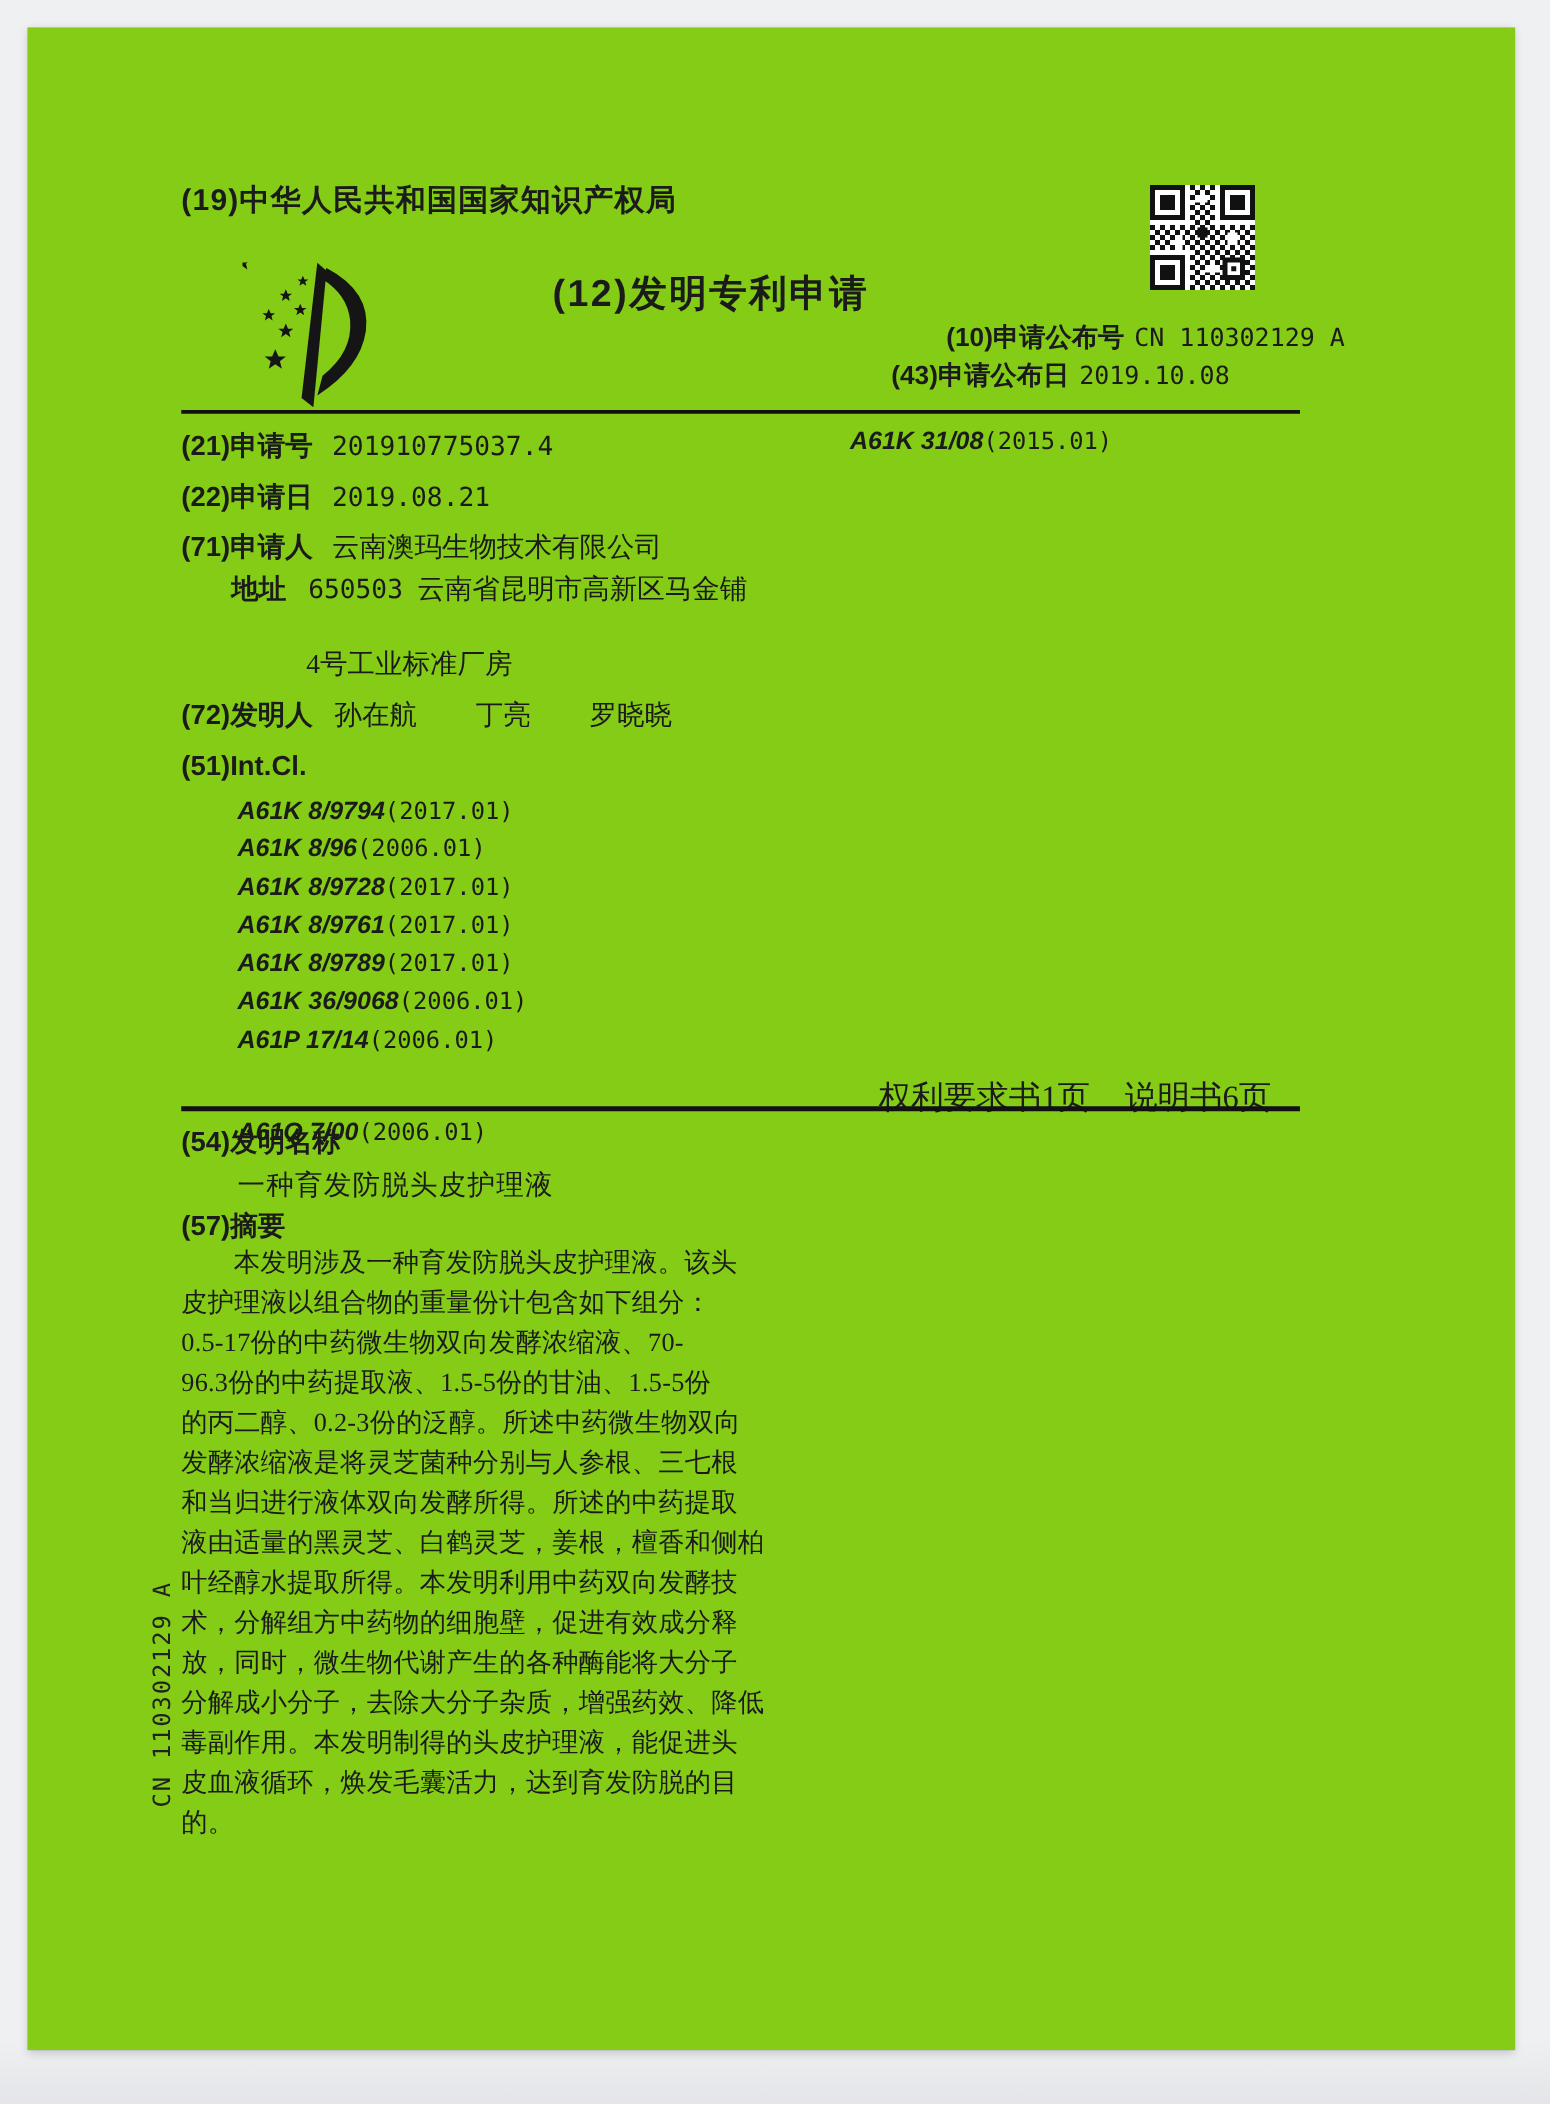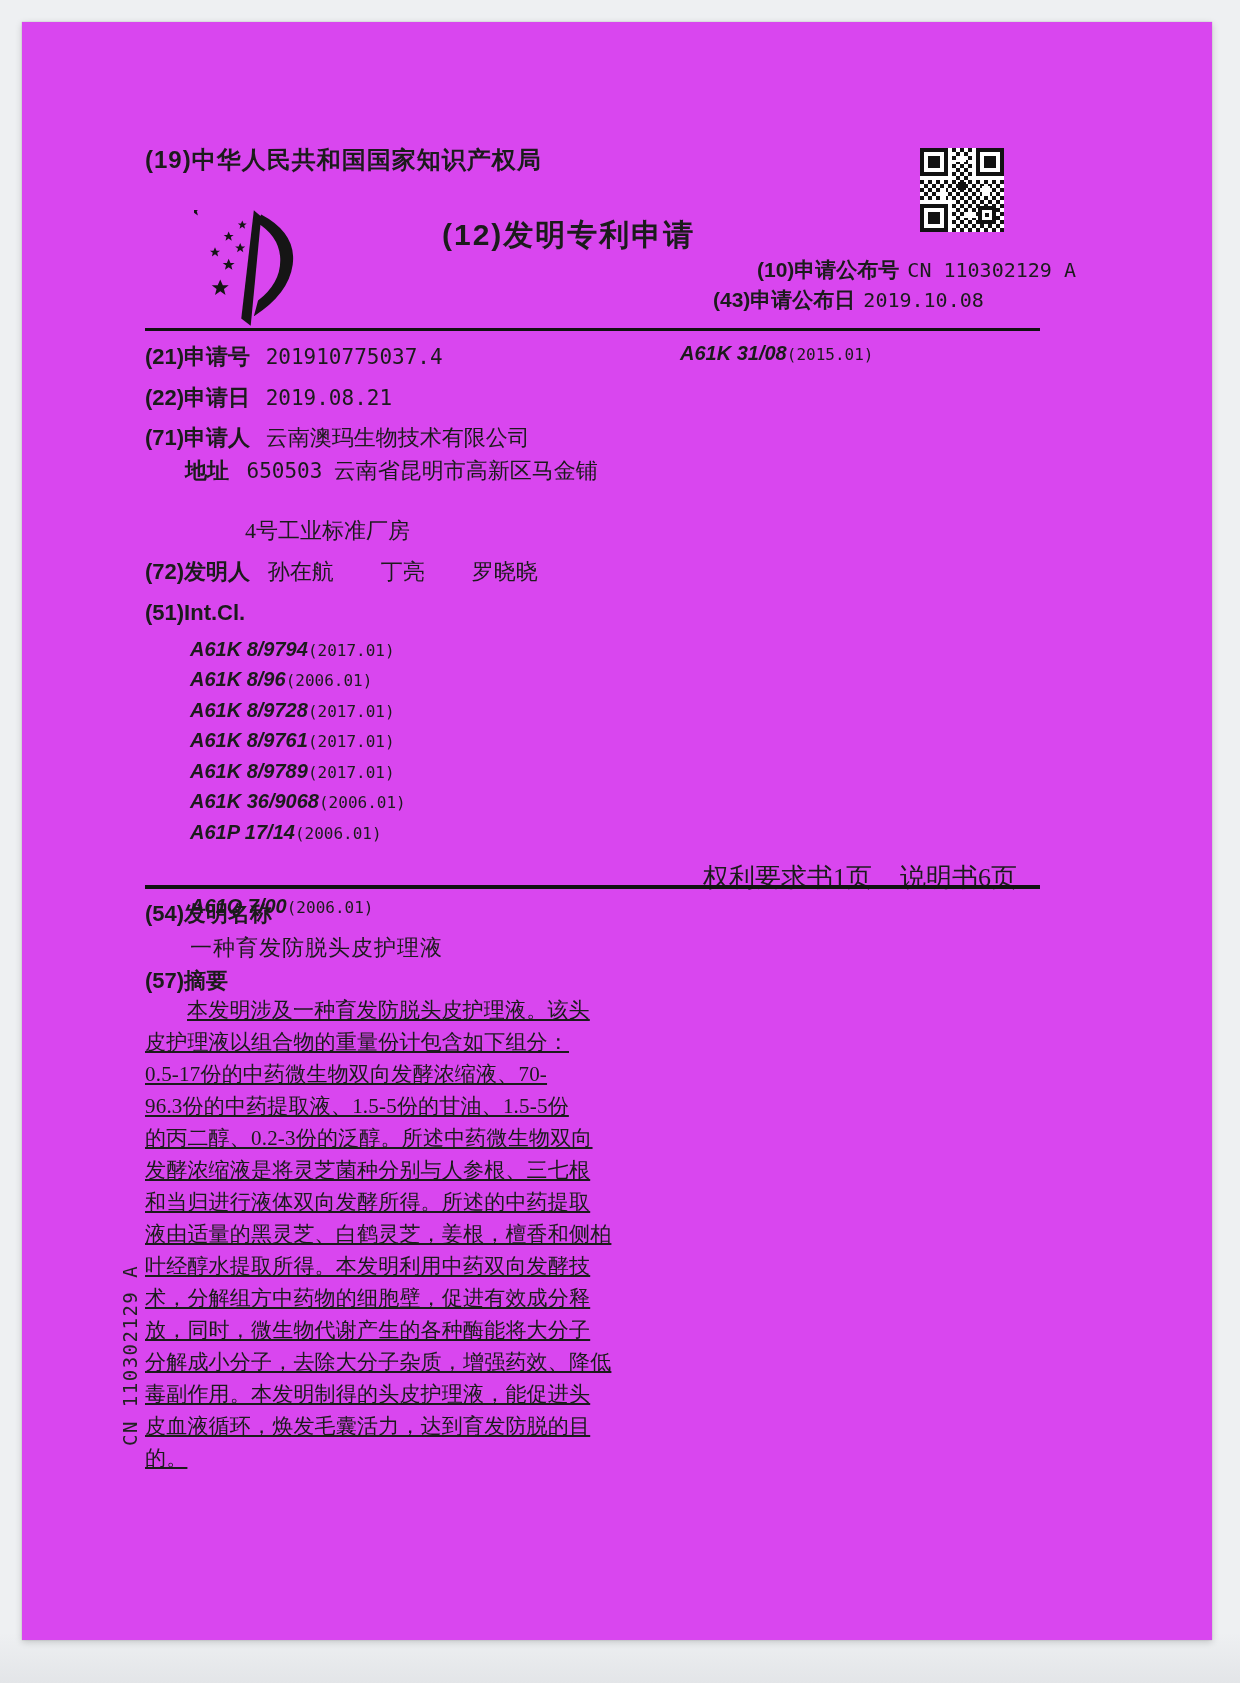--- a/index.html
+++ b/index.html
@@ -4,46 +4,46 @@
 <style>
   :root{
     --ink:#1b1b1b;
     --serif:"Liberation Serif","DejaVu Serif",serif;
     --sans:"Liberation Sans","DejaVu Sans",sans-serif;
     --mono:"DejaVu Sans Mono","Liberation Mono",monospace;
   }
   *{margin:0;padding:0;box-sizing:border-box;}
   html,body{width:1240px;height:1683px;overflow:hidden;}
   body{background:linear-gradient(#eef0f2 0 97%,#e3e5e8);font-family:var(--serif);color:var(--ink);}
-  #page{position:absolute;left:22px;top:22px;width:1190px;height:1618px;background:#d946ef;
+  #page{position:absolute;left:22px;top:22px;width:1190px;height:1618px;background:#84cc16;
         box-shadow:0 2px 7px rgba(0,0,0,.18),0 0 1px rgba(0,0,0,.25);}
   .abs{position:absolute;}
   .lbl{font-family:var(--sans);font-weight:bold;}
   .val{font-family:var(--serif);}
   .mono{font-family:var(--mono);}
   .code{font-family:var(--sans);font-style:italic;font-weight:bold;font-size:20px;}
-  .ver{font-family:var(--mono);font-size:16px;font-style:normal;font-weight:normal;}
+  .ver{font-family:var(--mono);font-size:19px;font-style:normal;font-weight:normal;}
   .hline{background:#111;}
   #authority{left:123px;top:122px;font-size:24px;font-family:var(--sans);font-weight:600;letter-spacing:1px;}
   #doc-type{left:420px;top:193px;font-size:30px;font-family:var(--sans);font-weight:bold;letter-spacing:2px;}
   #logo{left:172px;top:188px;}
   #qr{left:898px;top:126px;}
   .pub-row{left:691px;font-size:21px;white-space:nowrap;}
   .pub-row .mono{font-size:20px;margin-left:8px;}
   #hline1{left:123px;top:306px;width:895px;height:3px;}
   #hline2{left:123px;top:863px;width:895px;height:4px;}
   .row{font-size:22px;white-space:nowrap;}
   .row .val{margin-left:10px;}
   .row .mono{font-size:21px;}
   .intcl-item{left:168px;white-space:nowrap;}
   #pages-info{left:658px;top:838px;width:360px;text-align:center;font-size:26px;white-space:nowrap;}
   #pages-info span{margin:0 14px;}
   .sec-label{left:123px;font-size:22px;}
   #invention-title{left:168px;top:911px;font-size:22px;letter-spacing:1px;}
-  #abstract{left:123px;top:972px;width:475px;text-decoration:underline;}
+  #abstract{left:123px;top:972px;width:475px;}
   .abs-line{height:32px;line-height:32px;font-size:21px;white-space:nowrap;letter-spacing:.2px;}
   .abs-line.indent{text-indent:42px;}
   #doc-id-vertical{left:97px;top:1424px;transform:rotate(-90deg);transform-origin:0 0;
         font-family:var(--mono);font-size:19px;letter-spacing:1.5px;white-space:nowrap;color:#222;}
   .gap{display:inline-block;width:26px;}
 </style>
 </head>
 <body>
 
 <div id="page">

